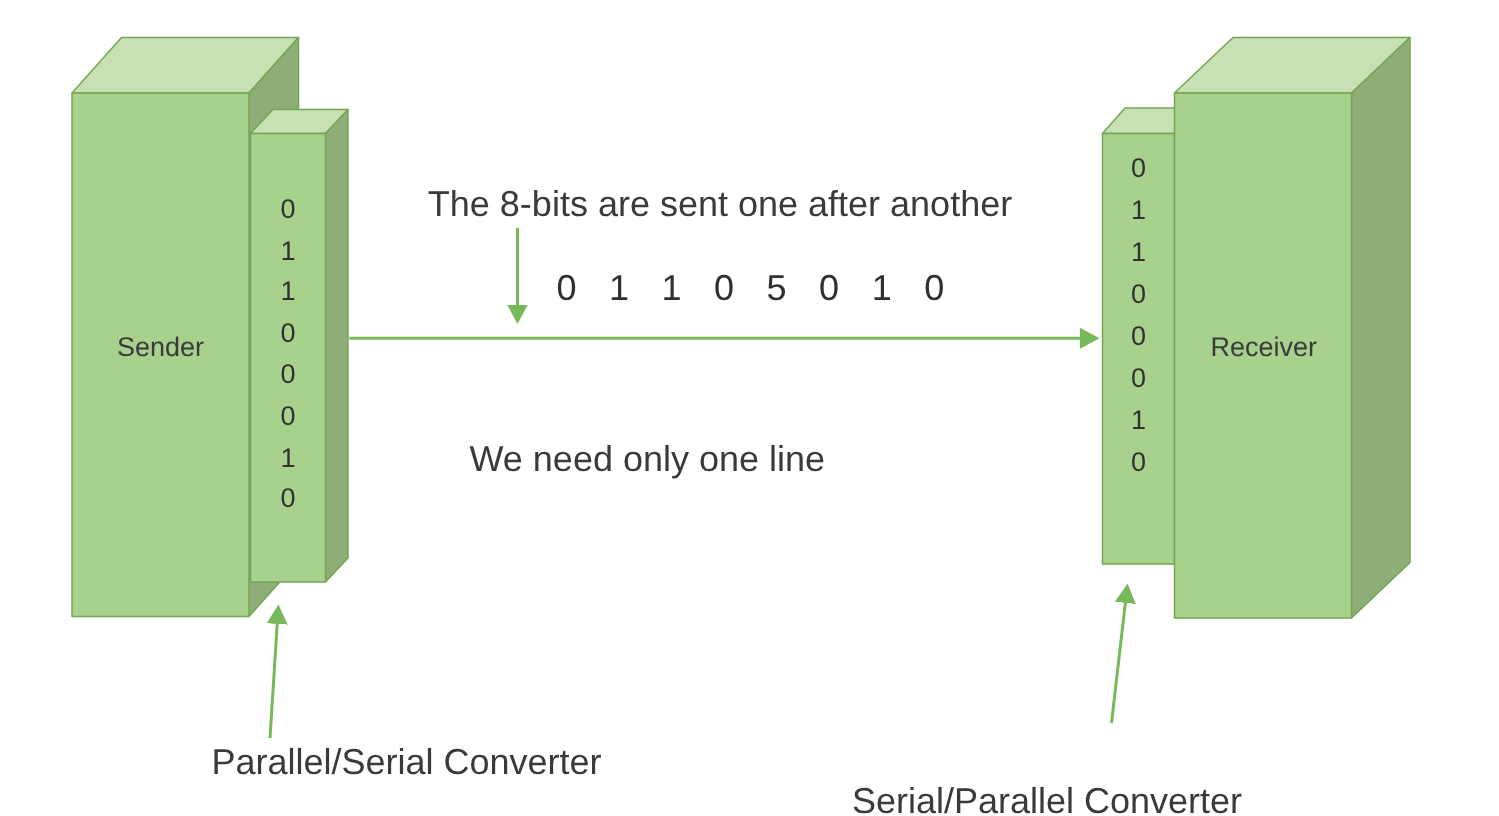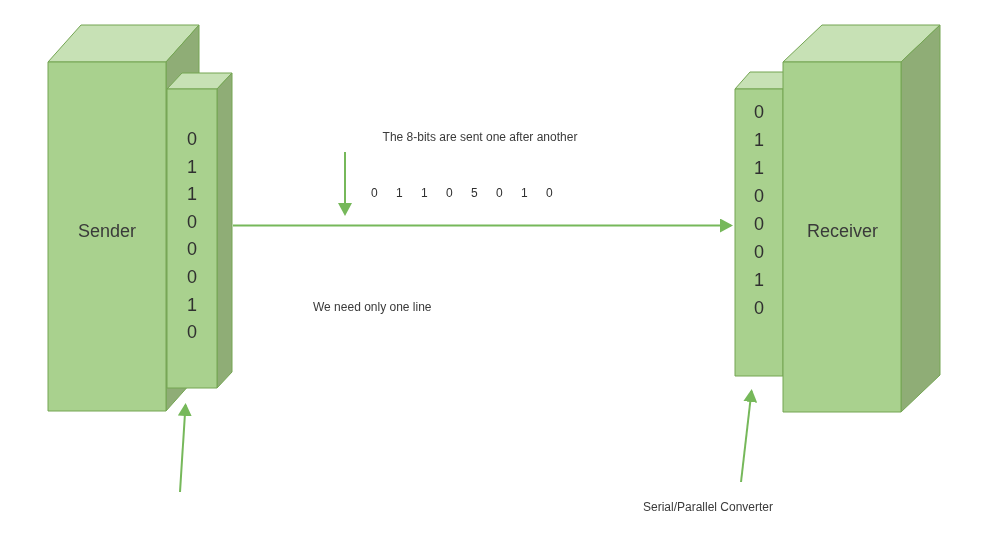--- a/index.html
+++ b/index.html
@@ -10,21 +10,21 @@
     font-family:"Liberation Sans",sans-serif;
     color:#3a3a3a;
     overflow:hidden;
   }
   .gfx{position:absolute;left:0;top:0;}
   .face{stroke:#74a553;stroke-width:1;stroke-linejoin:round;}
   .face-front{fill:#a9d18e;}
   .face-top{fill:#c7e1b5;}
   .face-side{fill:#8fad76;}
   .arrow{stroke:#76b85a;stroke-width:2;fill:none;}
-  .txt{position:absolute;white-space:nowrap;font-size:12px;line-height:20px;}
+  .txt{position:absolute;white-space:nowrap;font-size:24px;line-height:20px;}
   .box-label{
     position:absolute;text-align:center;font-size:18px;line-height:25px;
   }
   .bit-col{
     position:absolute;text-align:center;font-size:18px;color:#303030;
   }
   .bit-col span{display:block;}
   .bit-col-sender span{line-height:27.6px;}
   .bit-col-receiver span{line-height:28px;}
   .centered{transform:translateX(-50%);}
@@ -88,15 +88,16 @@
     <span>0</span>
     <span>0</span>
     <span>1</span>
     <span>0</span>
   </div>
 
   <div class="txt centered" style="left:480px;top:127px;">The 8-bits are sent one after another</div>
   <div class="txt bit-stream" style="left:371px;top:183px;">0 1 1 0 5 0 1 0</div>
   <div class="txt" style="left:313px;top:297px;">We need only one line</div>
 
-  <div class="txt centered" style="left:698px;top:497px;margin-left:10px;">Serial/Parallel Converter</div>
+  <div class="txt centered" style="left:271px;top:499px;">Parallel/Serial Converter</div>
+  <div class="txt centered" style="left:698px;top:525px;">Serial/Parallel Converter</div>
 
 </div>
 
 </body></html>

